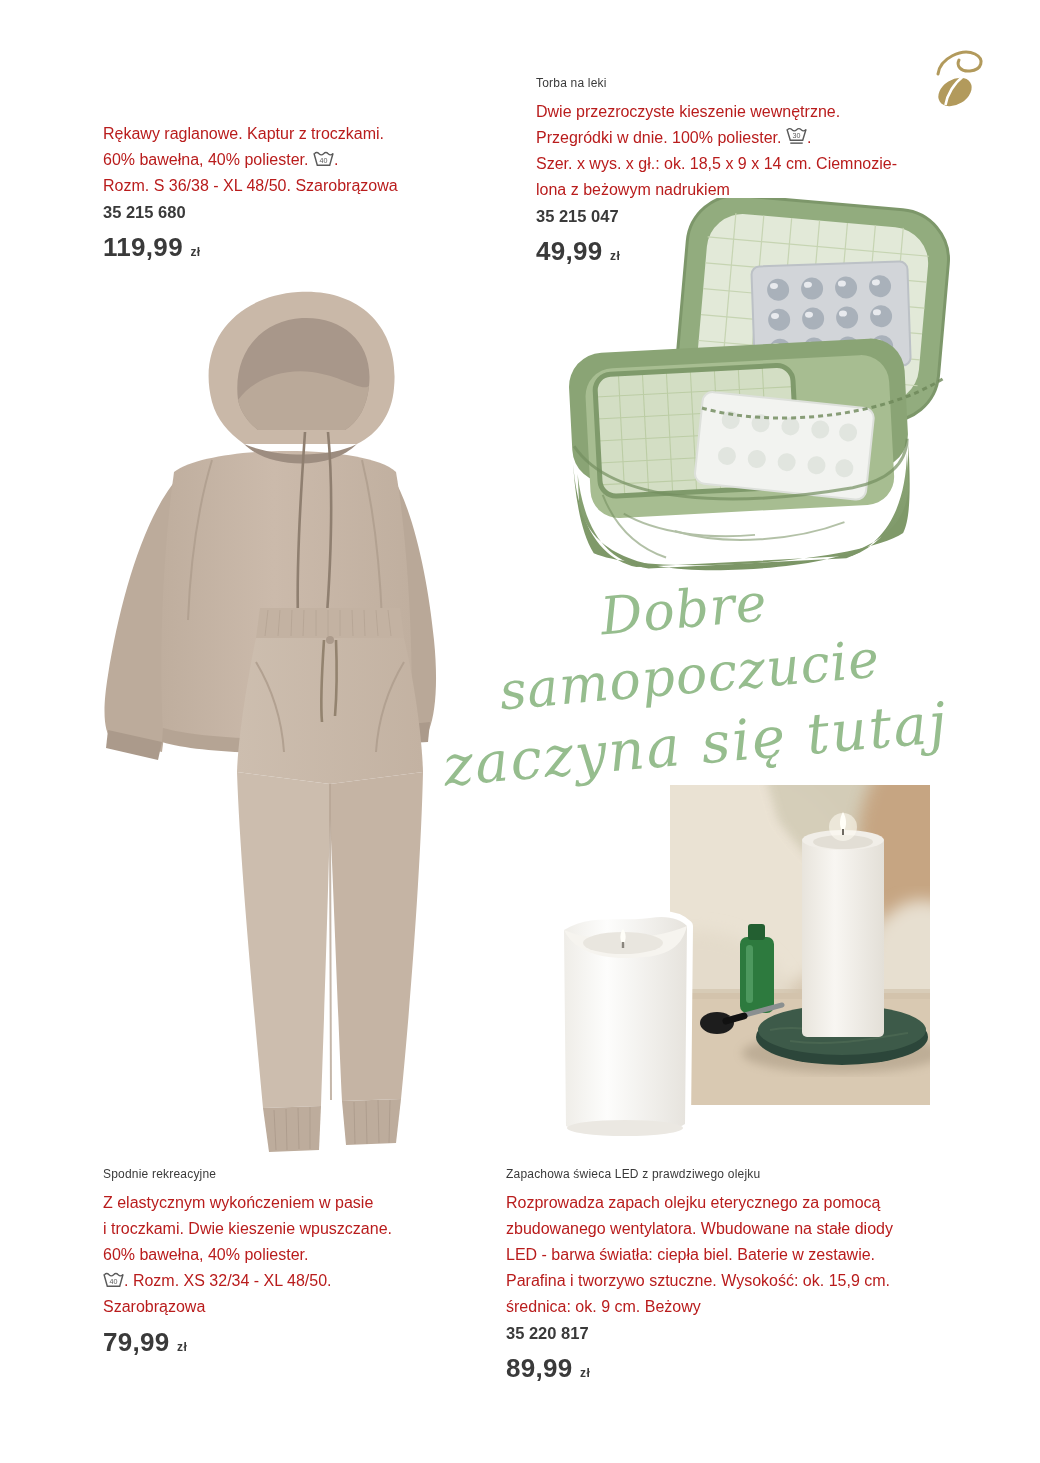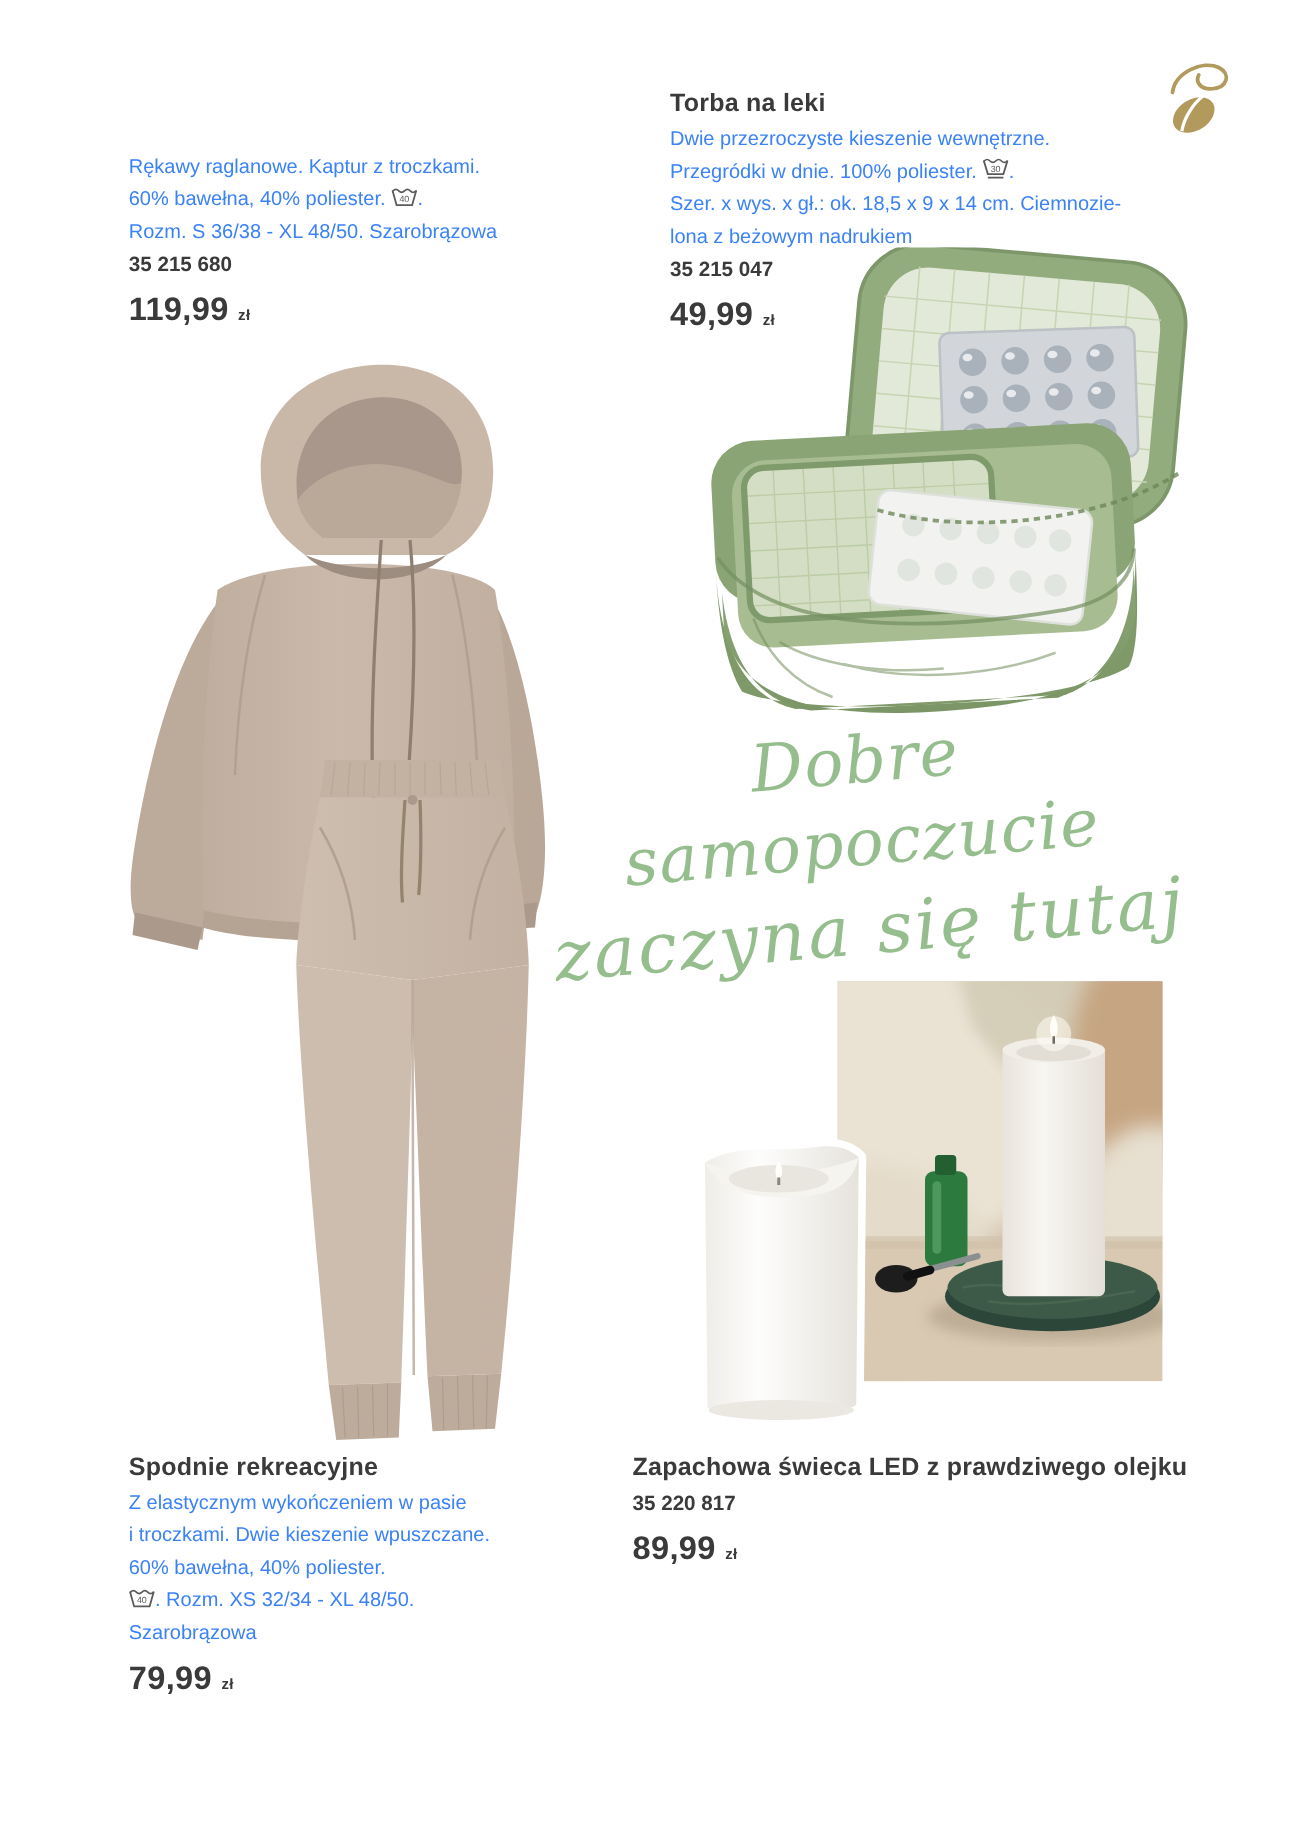--- a/index.html
+++ b/index.html
@@ -7,31 +7,31 @@
     position:relative;
     width:1040px;
     height:1463px;
     background:#ffffff;
     font-family:"Liberation Sans", sans-serif;
     overflow:hidden;
   }
   .abs{position:absolute;}
   .product h3{
     margin:0 0 4px 0;
-    font-size:20px;
-    font-weight:700;
+    font-size:12px;
+    font-weight:400;
     color:#3a3a3a;
     letter-spacing:.2px;
     line-height:24px;
   }
   .desc{
     margin:0;
     font-size:16px;
     line-height:26px;
-    color:#3b82f6;
+    color:#b91c1c;
     white-space:pre-line;
   }
   .artno{
     font-size:16.5px;
     font-weight:700;
     line-height:26px;
     color:#3a3a3a;
     white-space:pre;
   }
   .price{
@@ -373,17 +373,22 @@
           <path d="M1,3 L4.5,15.5 L17.5,15.5 L21,3" fill="none" stroke="#5a5a5a" stroke-width="1.5"></path>
           <path d="M1.5,3.5 q2.4,-2.4 4.8,0 t4.8,0 t4.8,0 t4.8,0" fill="none" stroke="#5a5a5a" stroke-width="1.4"></path>
           <text x="11" y="13" font-size="7.5" fill="#5a5a5a" text-anchor="middle" font-family="Liberation Sans, sans-serif">40</text>
         </svg><span>. Rozm. XS 32/34 - XL 48/50.
 Szarobrązowa</span></p>
     <div class="price"><span>79,99</span> <span class="cur">zł</span></div>
   </section>
 
   <section class="product abs" style="left:506px;top:1162px;width:470px;">
     <h3>Zapachowa świeca LED z prawdziwego olejku</h3>
+    <p class="desc"><span>Rozprowadza zapach olejku eterycznego za pomocą
+zbudowanego wentylatora. Wbudowane na stałe diody
+LED - barwa światła: ciepła biel. Baterie w zestawie.
+Parafina i tworzywo sztuczne. Wysokość: ok. 15,9 cm.
+średnica: ok. 9 cm. Beżowy</span></p>
     <div class="artno">35 220 817</div>
     <div class="price"><span>89,99</span> <span class="cur">zł</span></div>
   </section>
 
 </div>
 
 </body></html>

